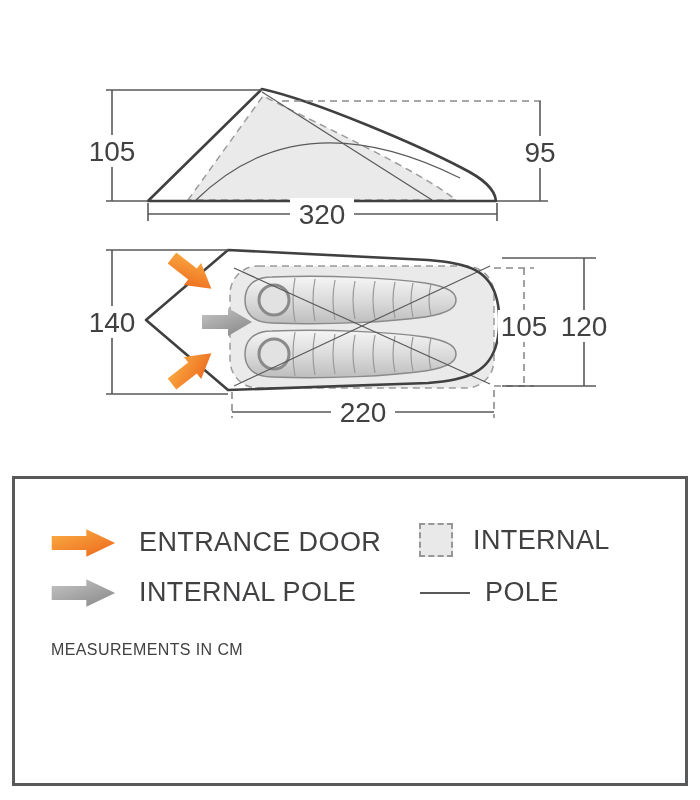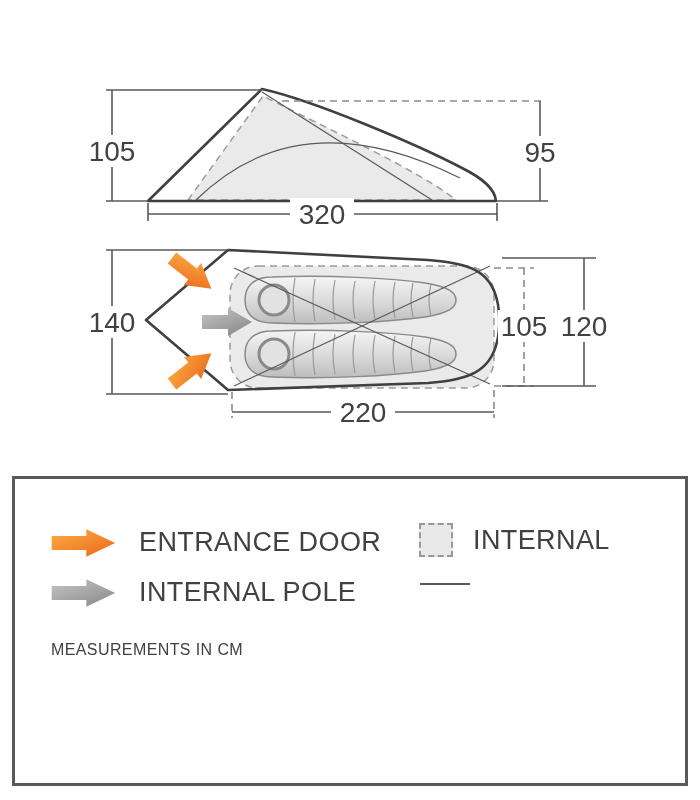--- a/index.html
+++ b/index.html
@@ -174,19 +174,20 @@
       </defs>
       <polygon points="0,7 30,7 30,1 55,13 30,25 30,19 0,19" fill="url(#ggLegend)"></polygon>
     </svg>
     <span class="legend-label">INTERNAL POLE</span>
   </div>
 
   <div class="legend-row" style="left:404px;top:98px;gap:14px;">
     <svg width="52" height="14" viewBox="0 0 52 14">
       <line x1="1" y1="7" x2="51" y2="7" stroke="#58595b" stroke-width="2"></line>
     </svg>
+    <span class="legend-label">POLE</span>
   </div>
 
   <div class="note">MEASUREMENTS IN CM</div>
 </div>
 
 
 
 
 </body></html>

